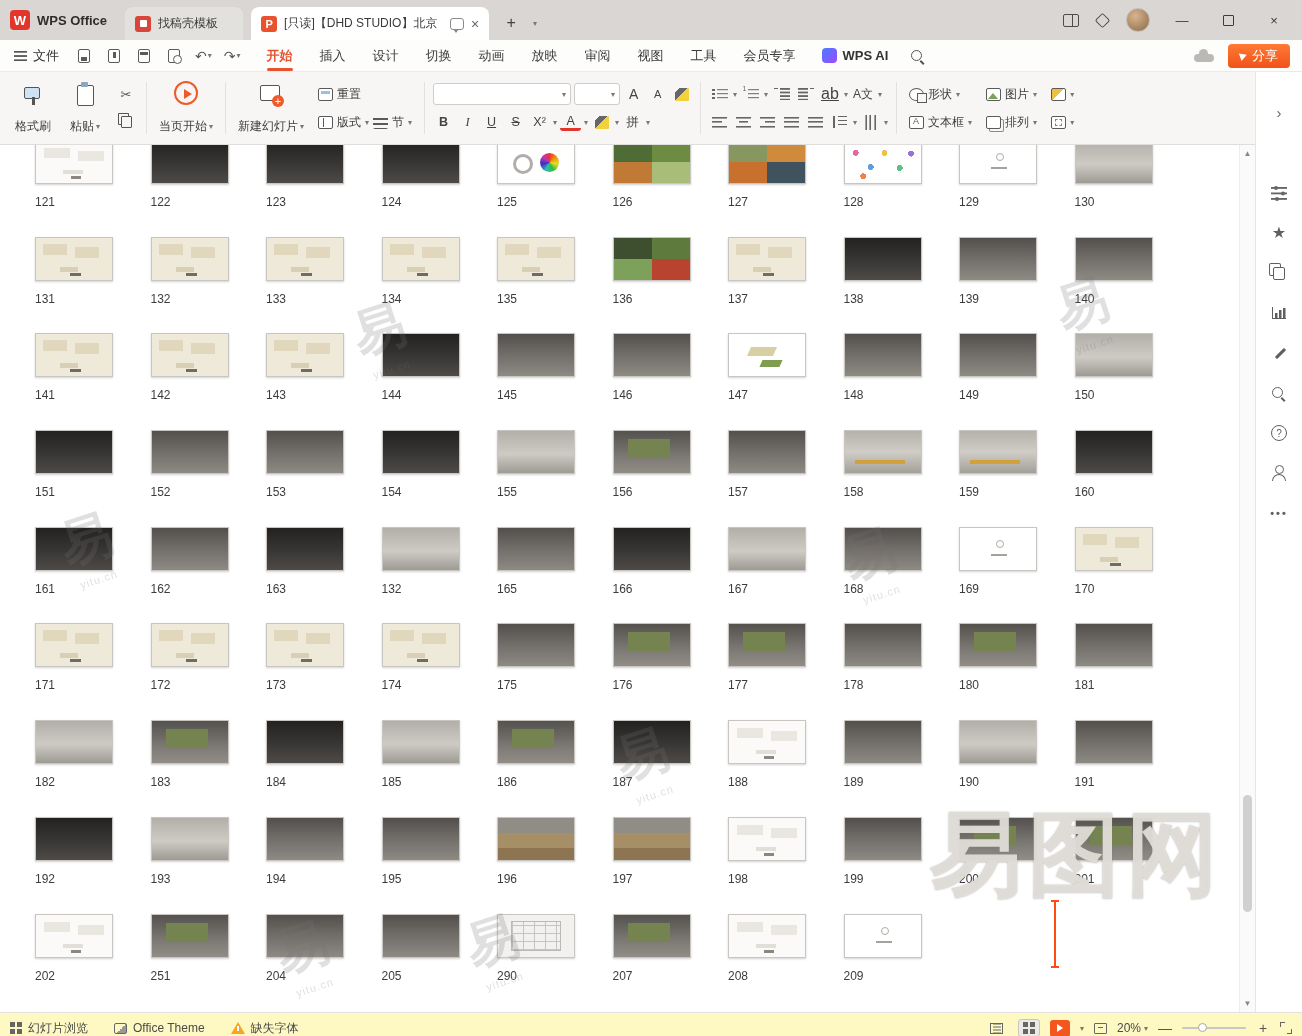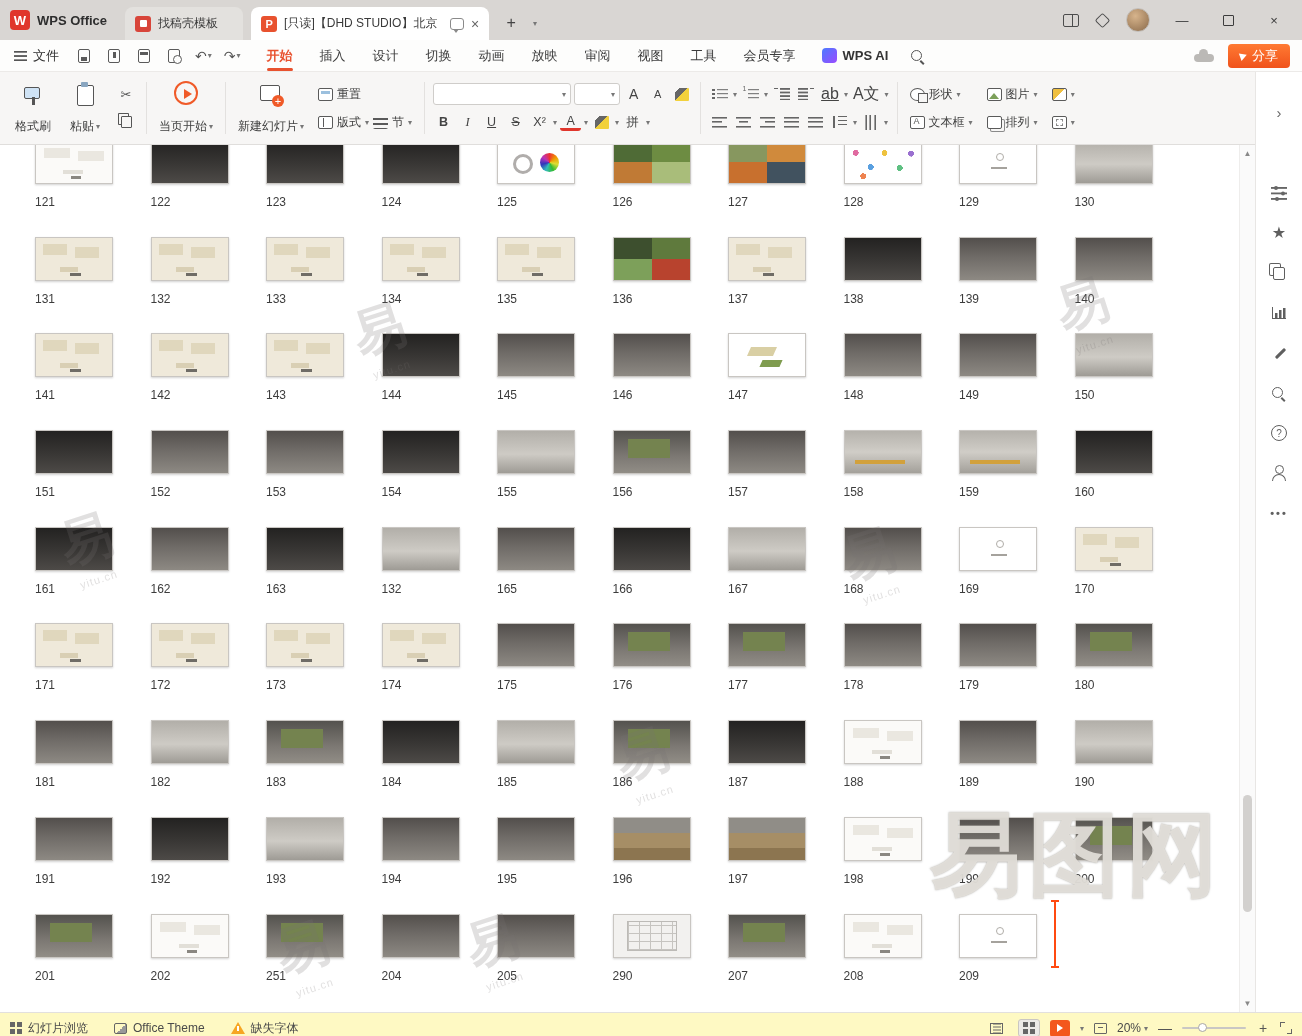--- a/index.html
+++ b/index.html
@@ -398,21 +398,21 @@
             </span>
           <span class="cv">▾</span>
           <span class="tbtn">
               <span class="icbar outd-ic"></span>
             </span>
           <span class="tbtn">
               <span class="icbar ind-ic"></span>
             </span>
           <span class="tbtn" style="font-size:16px;text-decoration:underline">ab</span>
           <span class="cv">▾</span>
-          <span class="tbtn" style="font-size:16px">A文</span>
+          <span class="tbtn" style="font-size:12px">A文</span>
           <span class="cv">▾</span>
         </div>
         <div class="frow">
           <span class="tbtn">
               <span class="al al-l"></span>
             </span>
           <span class="tbtn">
               <span class="al al-c"></span>
             </span>
           <span class="tbtn">
@@ -756,24 +756,20 @@
   <div class="slide-cell">
     <div class="thumb t-green"></div>
     <div class="num">177</div>
   </div>
 
   <div class="slide-cell">
     <div class="thumb t-mid"></div>
     <div class="num">178</div>
   </div>
 
-  <div class="slide-cell">
-    <div class="thumb t-mid"></div>
-    <div class="num">179</div>
-  </div>
 
   <div class="slide-cell">
     <div class="thumb t-green"></div>
     <div class="num">180</div>
   </div>
 
   <div class="slide-cell">
     <div class="thumb t-mid"></div>
     <div class="num">181</div>
   </div>

